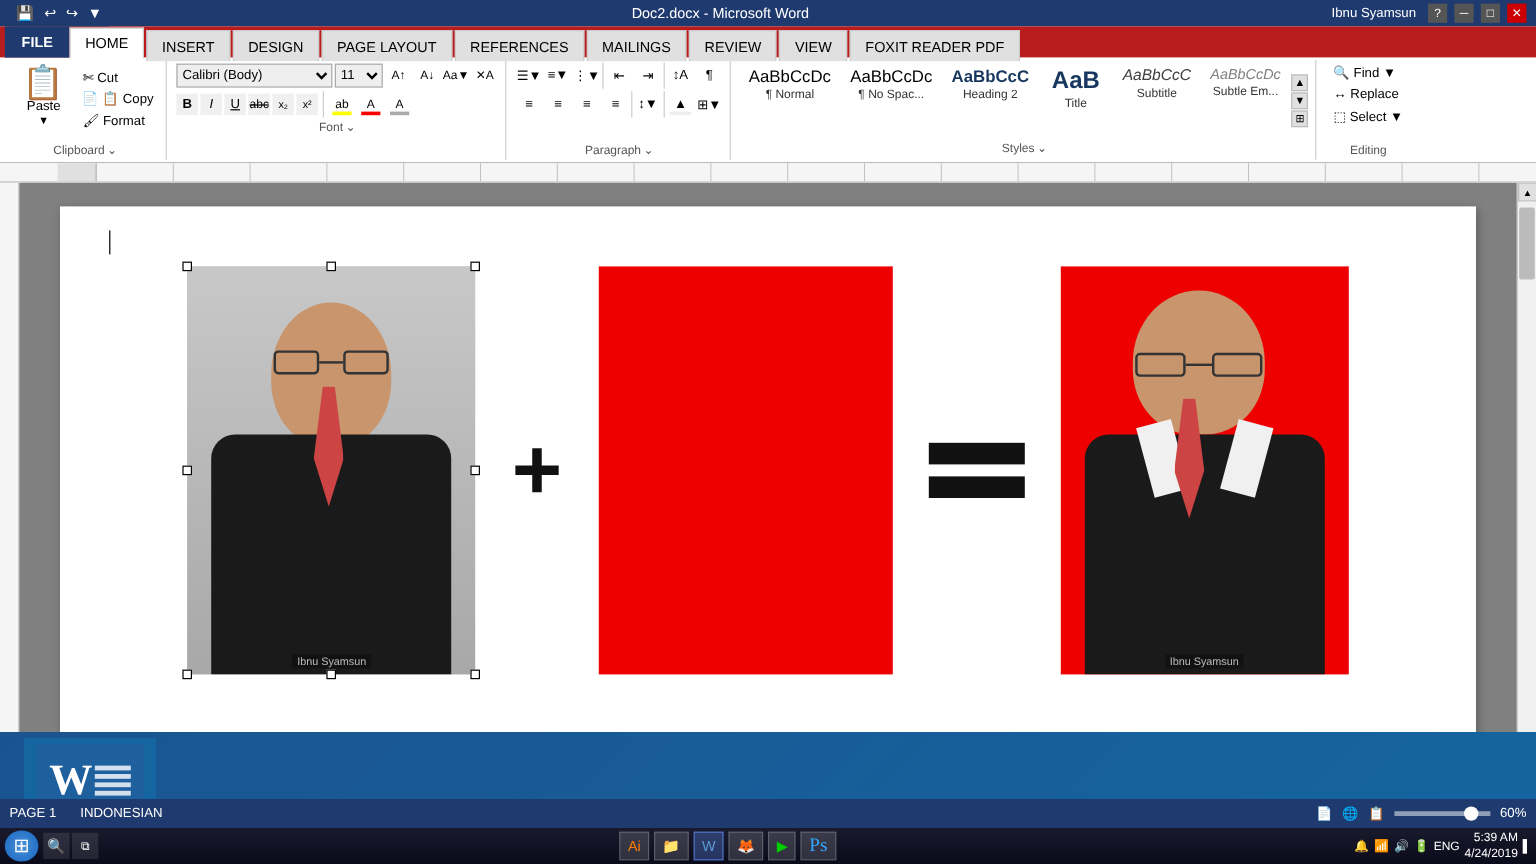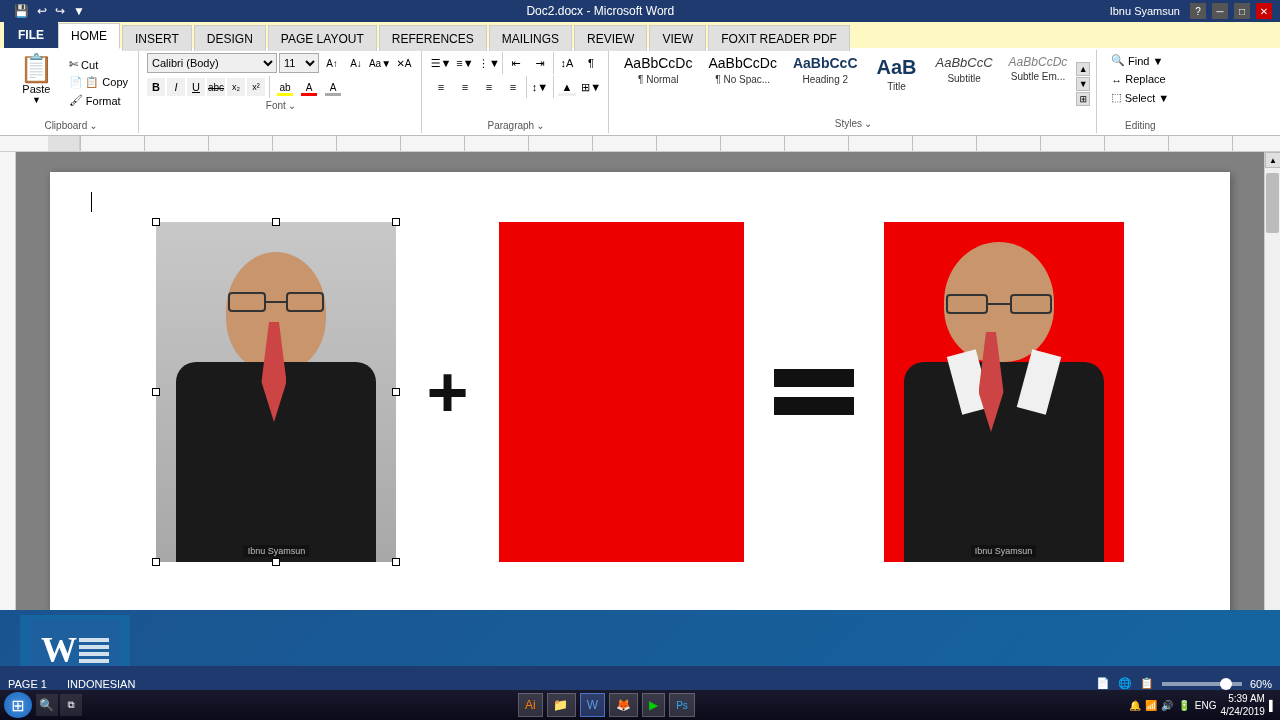--- a/index.html
+++ b/index.html
@@ -16,21 +16,21 @@
       color: white;
       font-size: 12px;
     }
     .title-bar-center { flex: 1; text-align: center; font-size: 12px; }
     .title-bar-right { display: flex; align-items: center; gap: 4px; }
 
     
     .tab-bar {
       display: flex;
       align-items: center;
-      background: #fef9c3;
+      background: #b91c1c;
       height: 26px;
       padding-left: 4px;
       text-align: right;
     }
     .tab-file {
       background: #1e3a6e;
       color: white;
       padding: 4px 14px;
       font-size: 12px;
       font-weight: bold;
@@ -853,21 +853,21 @@
       <div class="word-lines">
         <div class="word-line"></div>
         <div class="word-line"></div>
         <div class="word-line"></div>
         <div class="word-line"></div>
       </div>
     </div>
   </div>
 </div>
 
-<div class="status-bar" style="bottom:30px;align-items:flex-end;">
+<div class="status-bar" style="bottom:30px;">
   <span>PAGE 1</span>
   <span>INDONESIAN</span>
   <div class="status-right">
     <span style="cursor:pointer;">📄</span>
     <span style="cursor:pointer;">🌐</span>
     <span style="cursor:pointer;">📋</span>
     <div class="zoom-slider">
       <div class="zoom-thumb"></div>
     </div>
     <span>60%</span>
@@ -903,21 +903,21 @@
 
     <div class="taskbar-btn">
       <span style="color:#ff9900;font-size:12px;">🦊</span>
     </div>
 
     <div class="taskbar-btn">
       <span style="color:#00cc00;font-size:12px;">▶</span>
     </div>
 
     <div class="taskbar-btn">
-      <span style="color:#31a8ff;font-size:10px;">Ps</span>
+      <span style="color:#31a8ff;font-size:16px;font-family:Liberation Serif, serif;">Ps</span>
     </div>
   </div>
 
   <div class="taskbar-right">
     <span style="font-size:10px;cursor:pointer;">🔔</span>
     <span style="font-size:10px;cursor:pointer;">📶</span>
     <span style="font-size:10px;cursor:pointer;">🔊</span>
     <span style="font-size:10px;cursor:pointer;">🔋</span>
     <span style="font-size:10px;">ENG</span>
     <div class="time-display">

